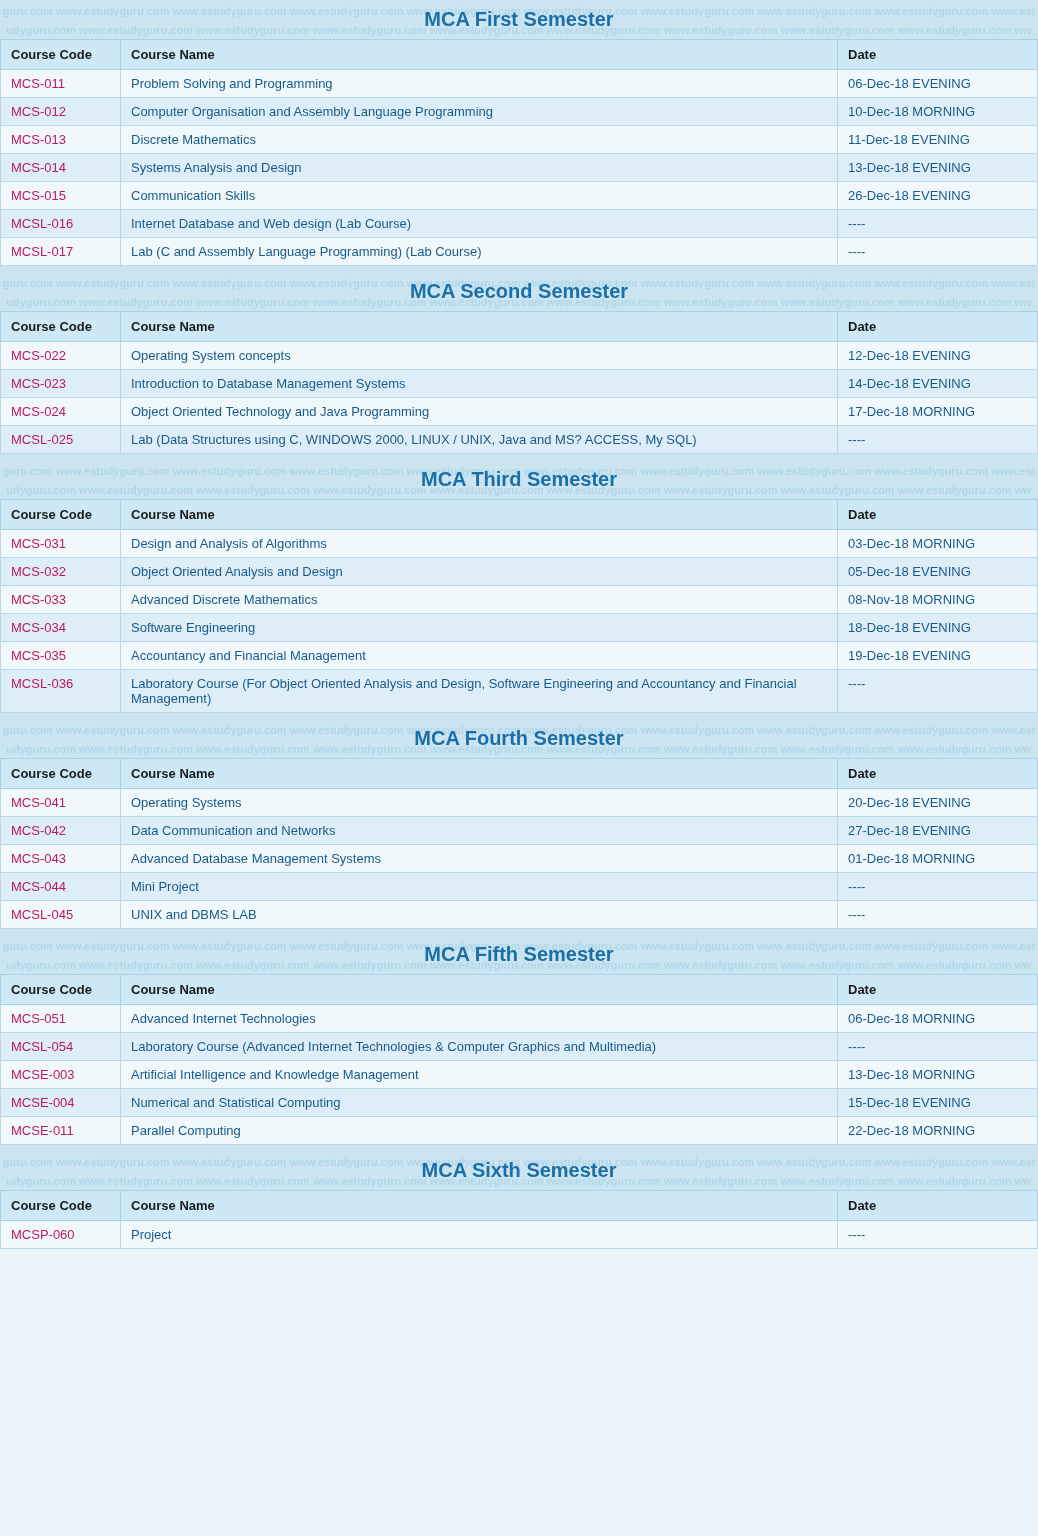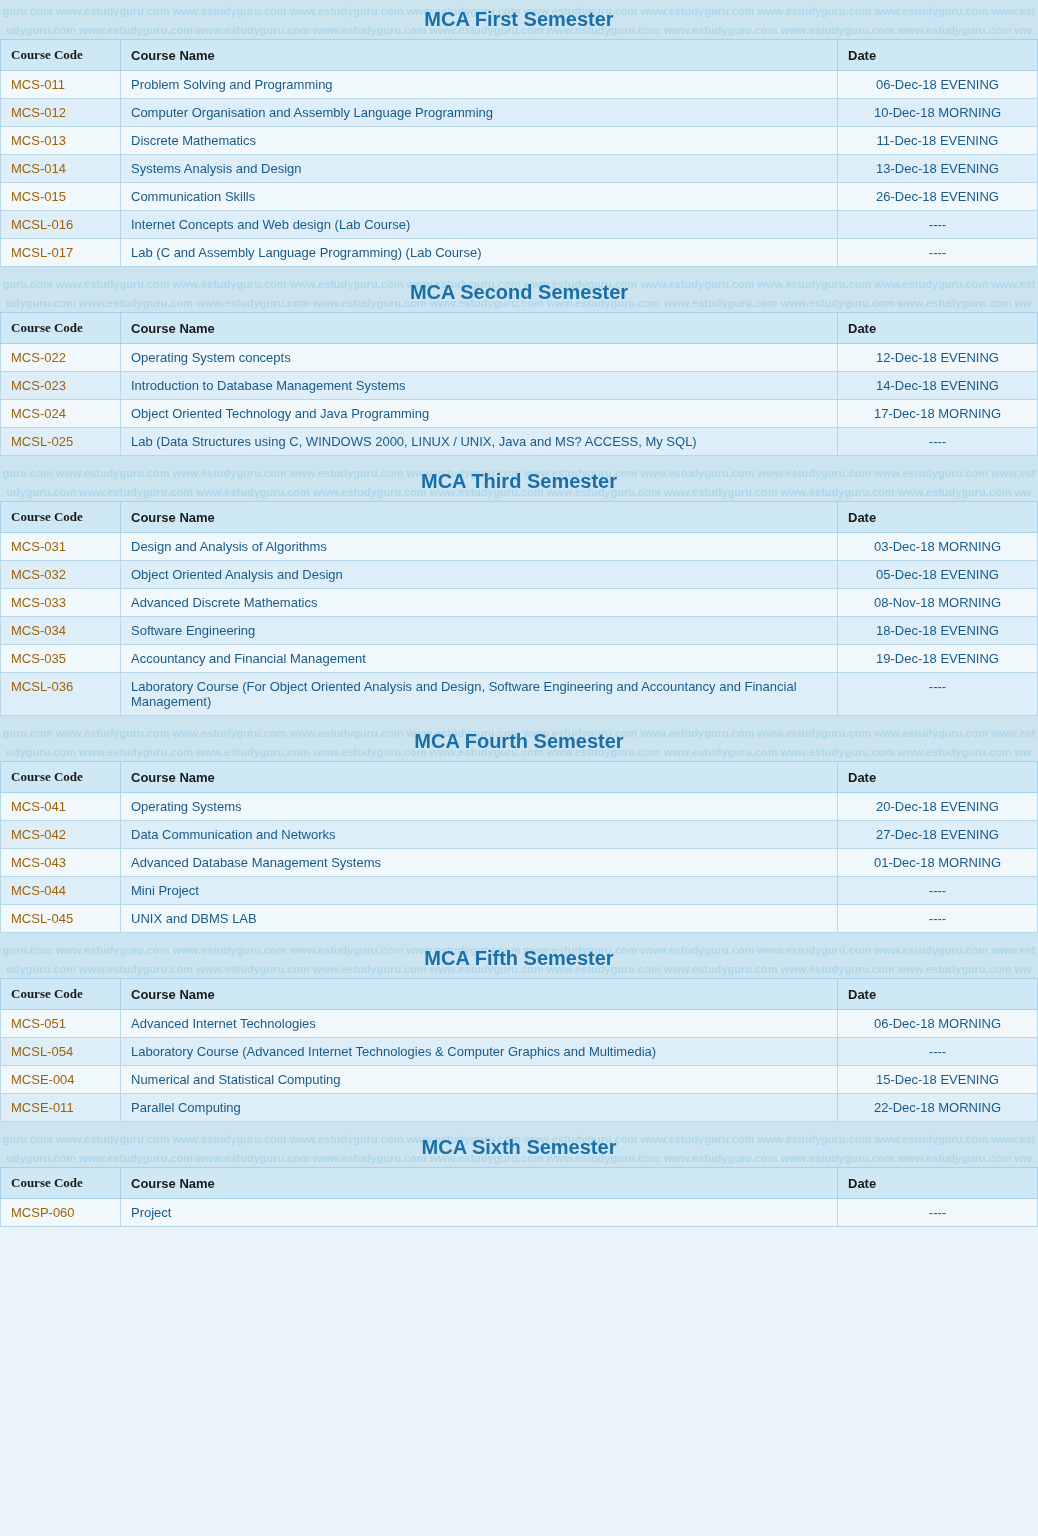--- a/index.html
+++ b/index.html
@@ -42,34 +42,34 @@
       border-collapse: collapse;
     }
     thead tr th {
       background: #cfe8f5;
       padding: 7px 10px;
       font-weight: bold;
       font-size: 13px;
       color: #1a1a1a;
       border: 1px solid #a8d0e8;
     }
-    thead tr th:first-child { text-align: left; width: 120px; font-family: Liberation Serif, serif; }
+    thead tr th:first-child { text-align: left; width: 120px; }
     thead tr th:nth-child(2) { text-align: left; }
     thead tr th:last-child { text-align: left; width: 200px; }
 
     tbody tr td {
       padding: 6px 10px;
       border: 1px solid #b8d8ea;
       vertical-align: top;
       color: #1a5a8a;
     }
     tbody tr:nth-child(odd) td { background: #f0f8fc; }
     tbody tr:nth-child(even) td { background: #ddeef8; }
-    tbody tr td:first-child { font-weight: normal; color: #a16207; }
-    tbody tr td:last-child { text-align: center; color: #1a5a8a; }
+    tbody tr td:first-child { font-weight: normal; color: #be185d; }
+    tbody tr td:last-child { text-align: left; color: #1a5a8a; }
 
     .section-gap {
       height: 6px;
       background: #cce4f0;
     }
   </style>
 </head>
 <body>
 
 <div class="page">
@@ -104,21 +104,21 @@
             <td>Systems Analysis and Design</td>
             <td>13-Dec-18  EVENING</td>
           </tr>
           <tr>
             <td>MCS-015</td>
             <td>Communication Skills</td>
             <td>26-Dec-18  EVENING</td>
           </tr>
           <tr>
             <td>MCSL-016</td>
-            <td>Internet Concepts and Web design (Lab Course)</td>
+            <td>Internet Database and Web design (Lab Course)</td>
             <td>----</td>
           </tr>
           <tr>
             <td>MCSL-017</td>
             <td>Lab (C and Assembly Language Programming) (Lab Course)</td>
             <td>----</td>
           </tr>
         </tbody>
       </table>
       <div class="section-gap"></div>
@@ -250,20 +250,25 @@
             <td>MCS-051</td>
             <td>Advanced Internet Technologies</td>
             <td>06-Dec-18  MORNING</td>
           </tr>
           <tr>
             <td>MCSL-054</td>
             <td>Laboratory Course (Advanced Internet Technologies &amp; Computer Graphics and Multimedia)</td>
             <td>----</td>
           </tr>
           <tr>
+            <td>MCSE-003</td>
+            <td>Artificial Intelligence and Knowledge Management</td>
+            <td>13-Dec-18  MORNING</td>
+          </tr>
+          <tr>
             <td>MCSE-004</td>
             <td>Numerical and Statistical Computing</td>
             <td>15-Dec-18  EVENING</td>
           </tr>
           <tr>
             <td>MCSE-011</td>
             <td>Parallel Computing</td>
             <td>22-Dec-18  MORNING</td>
           </tr>
         </tbody>

